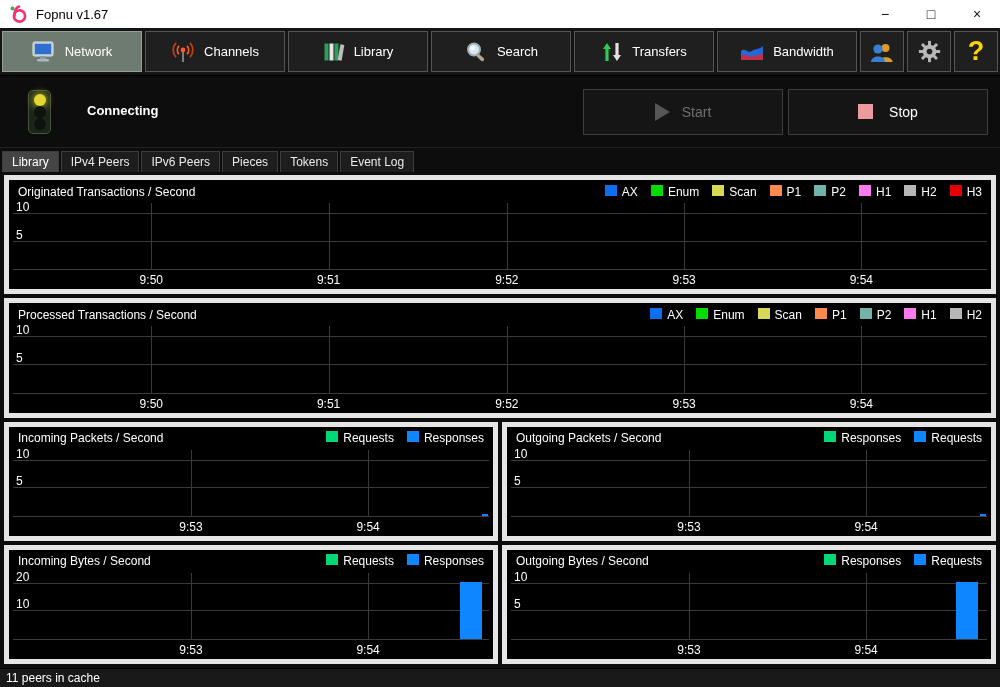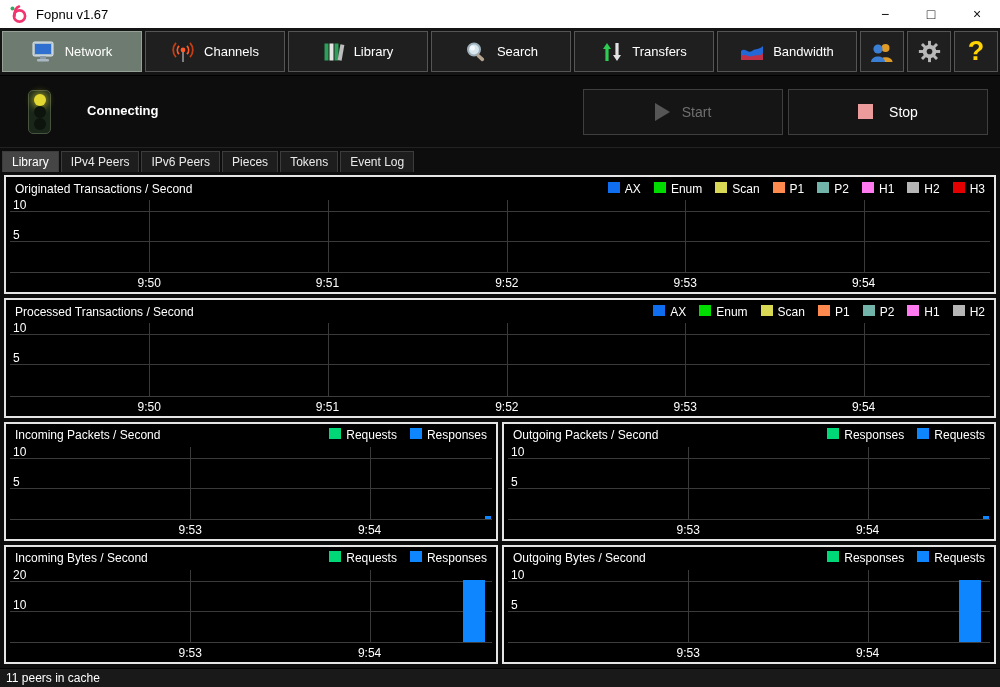--- a/index.html
+++ b/index.html
@@ -36,21 +36,21 @@
   .play-ico { width: 0; height: 0; border-top: 9px solid transparent; border-bottom: 9px solid transparent; border-left: 15px solid #565656; }
   .stop-ico { width: 15px; height: 15px; background: #eb9b9b; }
 
   
   .tabbar { flex: 0 0 24px; background: #0d0d0d; display: flex; align-items: flex-end; padding: 0 2px; gap: 2px; }
   .tab { height: 21px; padding: 0 9px; font-size: 12px; color: #eaeaea; background: #1d1d1d; border: 1px solid #3c3c3c; border-bottom: none; display: flex; align-items: center; }
   .tab.active { background: #454545; color: #fff; }
 
   
   .charts { flex: 1; min-height: 0; display: grid; grid-template-columns: 1fr 1fr; grid-auto-rows: 1fr; gap: 4px; padding: 3px 4px 4px; background: #0d0d0d; }
-  .chart-panel { border: 2px solid #e5e5e5; background: #000; display: flex; flex-direction: column; min-height: 0; }
+  .chart-panel { border: 5px solid #e5e5e5; background: #000; display: flex; flex-direction: column; min-height: 0; }
   .chart-panel.full { grid-column: 1 / span 2; }
   .chart-header { flex: 0 0 20px; display: flex; align-items: center; padding: 3px 9px 0; }
   .chart-title { color: #fff; font-size: 12px; white-space: nowrap; }
   .chart-legend { margin-left: auto; display: flex; align-items: center; gap: 13px; }
   .legend-item { display: flex; gap: 5px; color: #fff; font-size: 12px; }
   .legend-swatch { width: 12px; height: 11px; display: inline-block; }
   .chart-plot { flex: 1; min-height: 0; position: relative; margin: 3px 4px 0; border-bottom: 1px solid #3d3d3d; }
   .hgrid { position: absolute; left: 0; right: 0; height: 1px; background: #3a3a3a; }
   .vgrid { position: absolute; top: 0; bottom: 0; width: 1px; background: #3a3a3a; }
   .ytick { position: absolute; left: 3px; color: #fff; font-size: 12px; line-height: 13px; }

